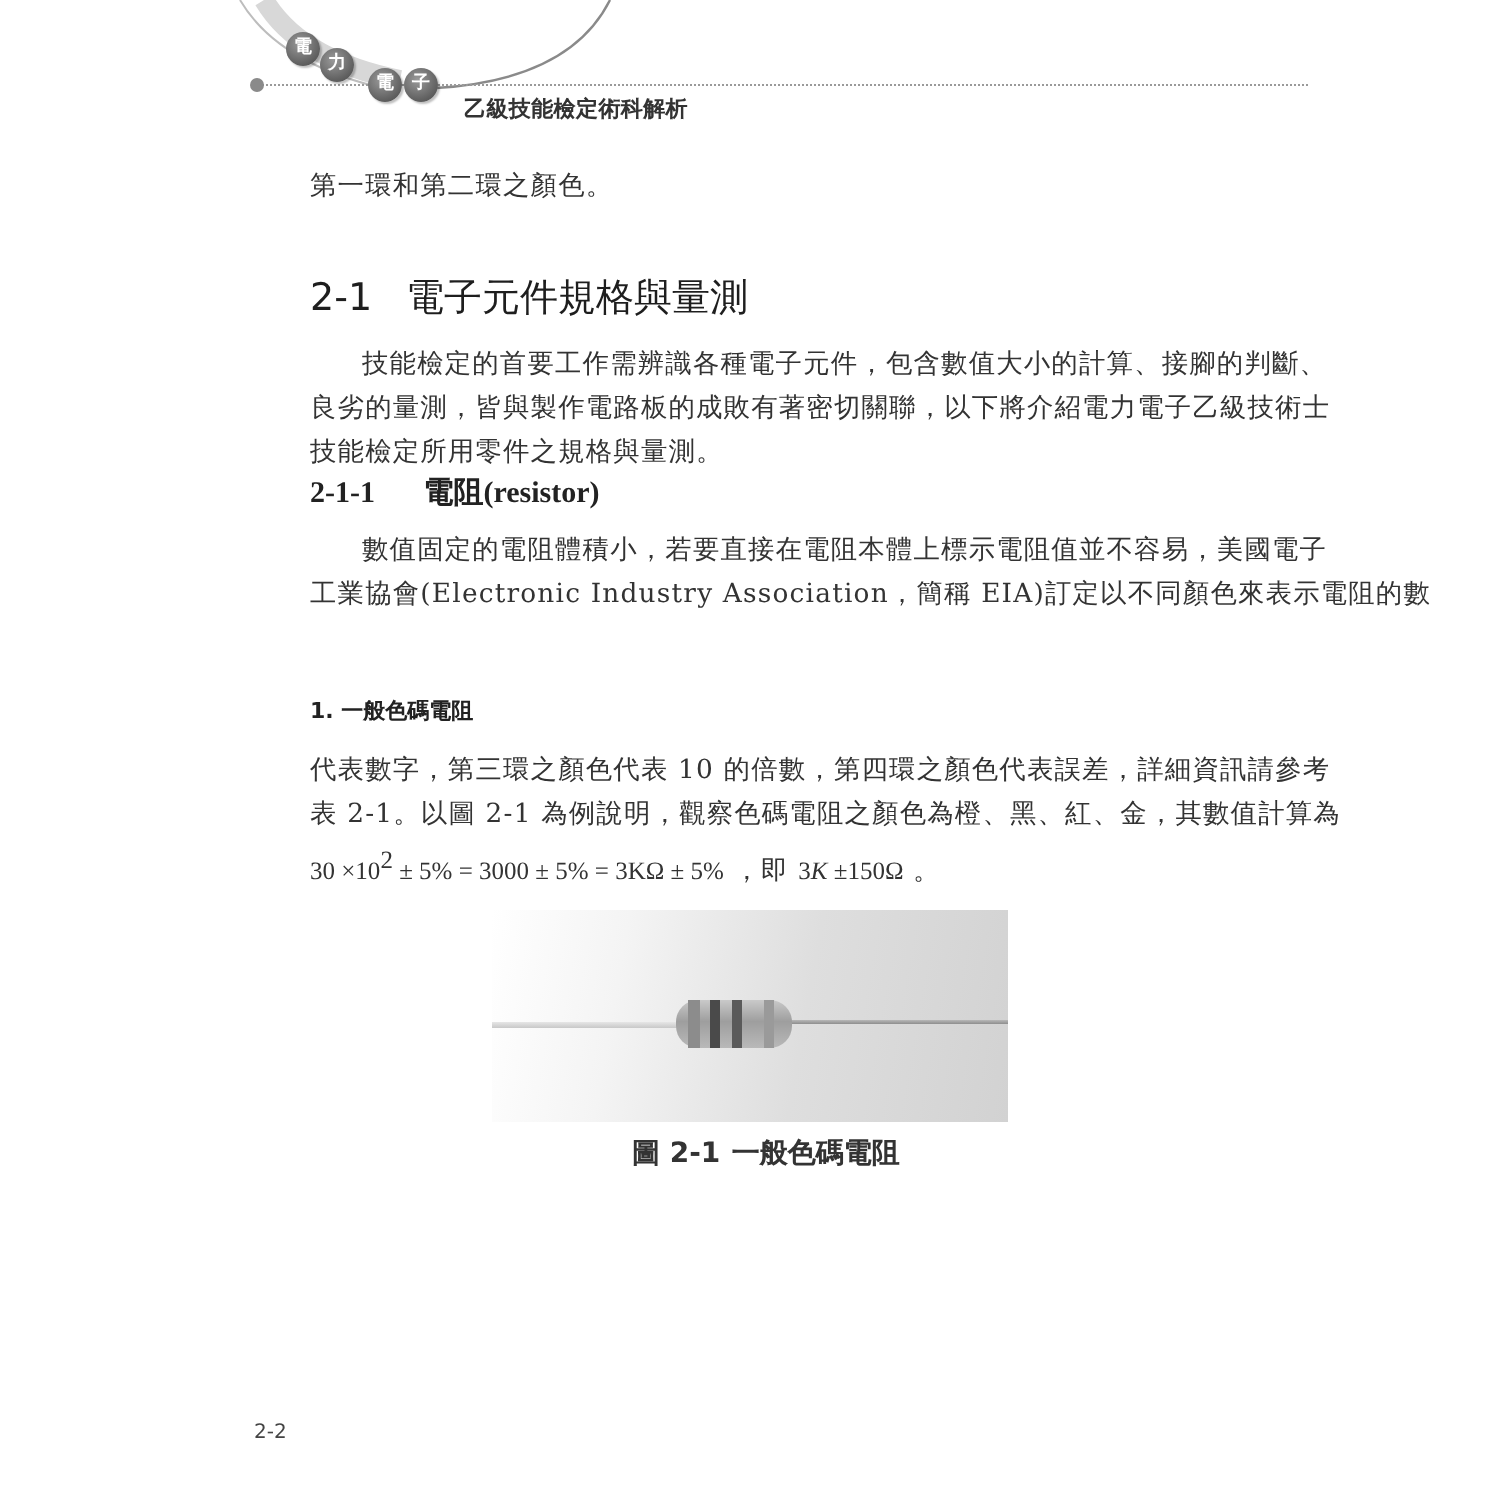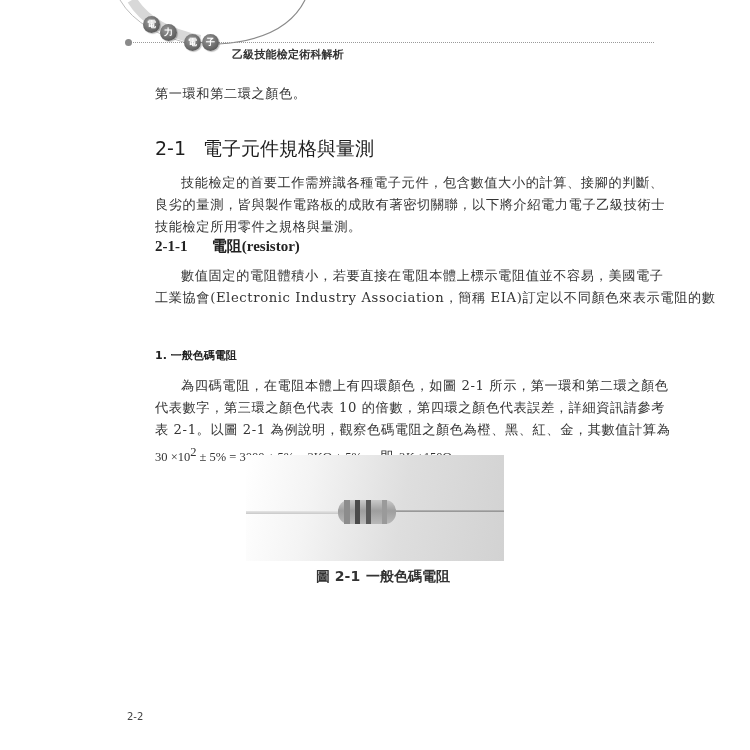--- a/index.html
+++ b/index.html
@@ -88,21 +88,20 @@
   <span class="num">2-1-1</span>
   <span class="title">電阻(resistor)</span>
 </div>
 <div class="para" style="top:265px;">
   <span class="line indent">數值固定的電阻體積小，若要直接在電阻本體上標示電阻值並不容易，美國電子</span>
   <span class="line">工業協會(Electronic Industry Association，簡稱 EIA)訂定以不同顏色來表示電阻的數</span>
 </div>
 
 <div class="h4">1. 一般色碼電阻</div>
 <div class="para" style="top:375px;">
-  <span class="line indent">為四碼電阻，在電阻本體上有四環顏色，如圖 2-1 所示，第一環和第二環之顏色</span>
   <span class="line">代表數字，第三環之顏色代表 10 的倍數，第四環之顏色代表誤差，詳細資訊請參考</span>
   <span class="line">表 2-1。以圖 2-1 為例說明，觀察色碼電阻之顏色為橙、黑、紅、金，其數值計算為</span>
   <span class="line">
     <span class="formula">30 ×10</span><sup class="formula">2</sup><span class="formula"> ± 5% = 3000 ± 5% = 3KΩ ± 5%</span><span> ，即 </span><span class="formula">3</span><i class="formula">K</i><span class="formula"> ±150Ω</span><span> 。</span>
   </span>
 </div>
 
 <div class="figure">
   <div class="lead lead-l"></div>
   <div class="lead lead-r"></div>

